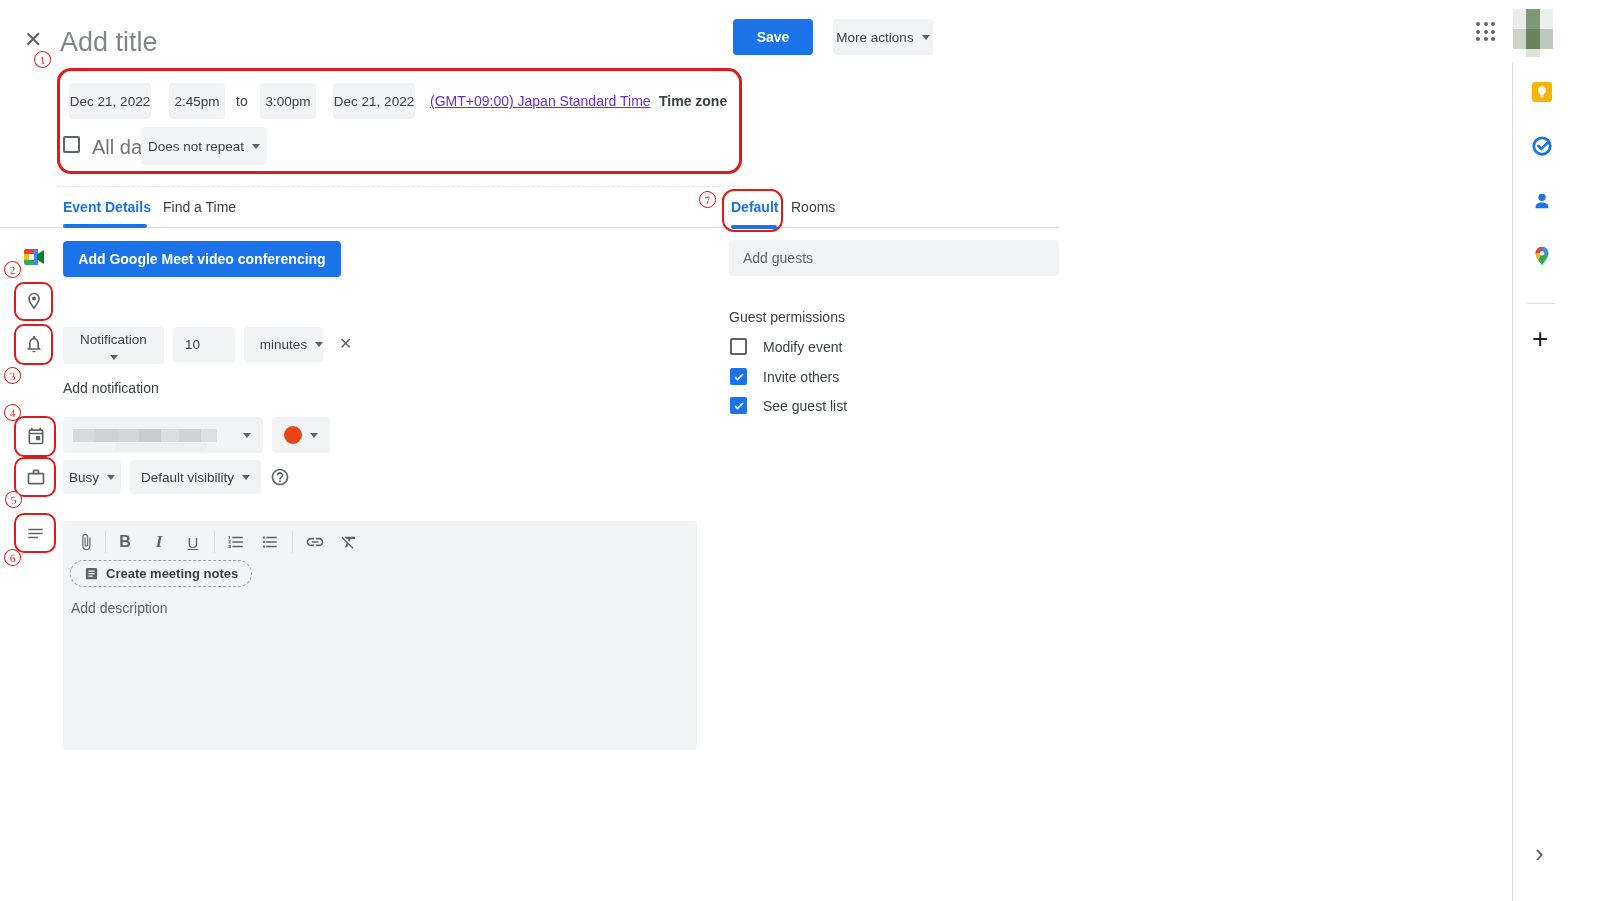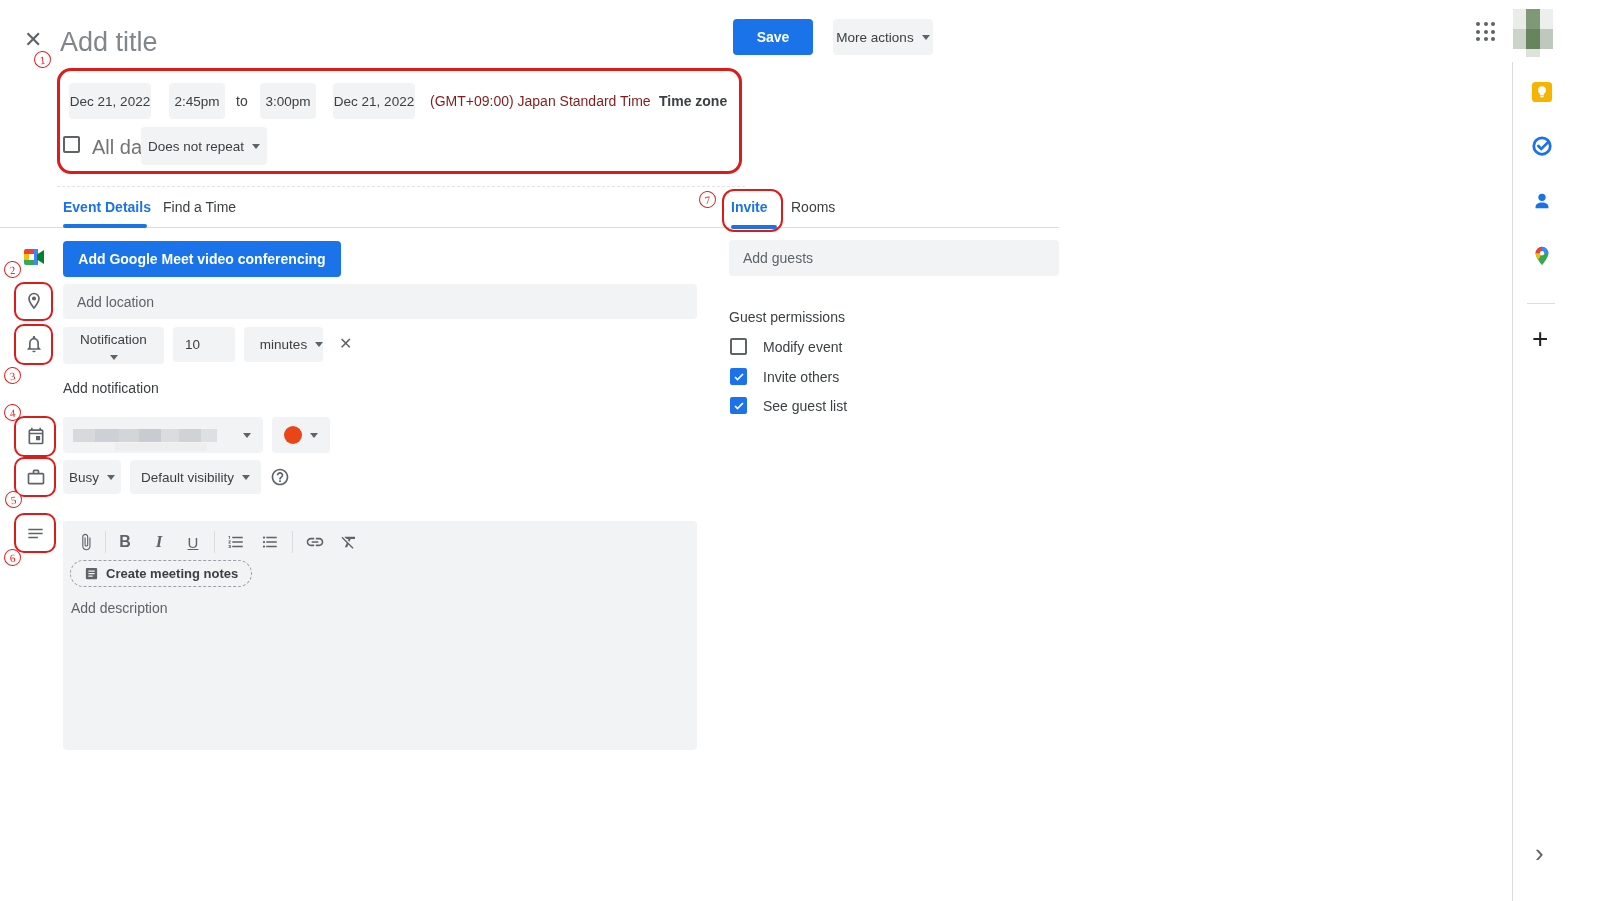--- a/index.html
+++ b/index.html
@@ -86,40 +86,40 @@
   <div class="abs chip" style="left:169px; top:83px; width:56px; height:36px;" data-name="start-time-button">
     <span data-name="start-time-label">2:45pm</span>
   </div>
   <div class="abs" style="left:236px; top:93px; font-size:14px; color:#3c4043;" data-name="to-label">to</div>
   <div class="abs chip" style="left:260px; top:83px; width:56px; height:36px;" data-name="end-time-button">
     <span data-name="end-time-label">3:00pm</span>
   </div>
   <div class="abs chip" style="left:333px; top:83px; width:82px; height:36px;" data-name="end-date-button">
     <span data-name="end-date-label">Dec 21, 2022</span>
   </div>
-  <div class="abs" style="left:430px; top:93px; font-size:14px; color:#7f1d1d;" data-name="timezone-label">(GMT+09:00) Japan Standard Time</div>
+  <div class="abs" style="left:430px; top:93px; font-size:14px; color:#6d28d9;text-decoration:underline;" data-name="timezone-label">(GMT+09:00) Japan Standard Time</div>
   <div class="abs" style="left:659px; top:93px; font-size:14px; color:#3c4043; font-weight:bold; cursor:pointer;" data-name="timezone-link">Time zone</div>
 
   <div class="abs cbx" style="left:63px; top:136px;" data-name="all-day-checkbox">
     
   </div>
   <div class="abs" style="left:92px; top:136px; font-size:20px; color:#737373;" data-name="all-day-label">All day</div>
   <div class="abs chip" style="left:141px; top:127px; width:126px; height:38px;" data-name="recurrence-dropdown">
     <span data-name="recurrence-label">Does not repeat</span>
     <span class="caret" data-name="chevron-down-icon"></span>
   </div>
 
   <div class="abs" style="left:57px; top:186px; width:688px; border-top:1px dashed #e4e4e4;" data-name="section-divider"></div>
 
   <div class="abs" style="left:0; top:227px; width:1059px; height:1px; background:#dadce0;" data-name="tabbar-divider"></div>
   <div class="abs tab active" style="left:63px; top:199px;" data-name="tab-event-details">Event Details</div>
   <div class="abs tab" style="left:163px; top:199px;" data-name="tab-find-a-time">Find a Time</div>
   <div class="abs" style="left:63px; top:224px; width:84px; height:4px; background:#1a73e8; border-radius:3px;" data-name="tab-indicator-event-details"></div>
 
-  <div class="abs tab active" style="left:731px; top:199px;" data-name="tab-guests">Invite</div>
+  <div class="abs tab active" style="left:731px; top:199px;" data-name="tab-guests">Default</div>
   <div class="abs tab" style="left:791px; top:199px;" data-name="tab-rooms">Rooms</div>
   <div class="abs" style="left:731px; top:225px; width:46px; height:4px; background:#1a73e8; border-radius:3px;" data-name="tab-indicator-guests"></div>
   <div class="abs redbox" style="left:722px; top:189px; width:61px; height:43px; border-radius:12px;" data-name="annotation-box-guests-tab"></div>
   <div class="abs ann" style="left:699px; top:191px;" data-name="annotation-7">7</div>
 
   <svg class="abs" style="left:24px; top:249px;" width="20" height="16" viewBox="0 0 20 16" data-name="google-meet-icon">
     <path d="M2 0h8v5H0V2a2 2 0 0 1 2-2z" fill="#EA4335"></path>
     <path d="M0 5h5v6H0z" fill="#FBBC04"></path>
     <path d="M0 11v3a2 2 0 0 0 2 2h8v-5z" fill="#34A853"></path>
     <path d="M10 0h4v16h-4z" fill="#4285F4"></path>
@@ -128,21 +128,20 @@
   <button class="abs" style="left:63px; top:241px; width:278px; height:36px; background:#1a73e8; color:#fff;
           border:none; border-radius:4px; font-size:14px; font-weight:bold; cursor:pointer;
           font-family:'Liberation Sans',sans-serif;" data-name="add-meet-button">Add Google Meet video conferencing</button>
   <div class="abs ann" style="left:4px; top:261px;" data-name="annotation-2">2</div>
 
   <div class="abs redbox" style="left:14px; top:282px; width:39px; height:39px;" data-name="annotation-box-location-icon">
     <svg style="margin:7px 0 0 8px;" width="20" height="20" viewBox="0 0 24 24" data-name="location-pin-icon">
       <path fill="#5f6368" d="M12 2a7 7 0 0 0-7 7c0 5.25 7 13 7 13s7-7.75 7-13a7 7 0 0 0-7-7zm0 2a5 5 0 0 1 5 5c0 2.88-2.88 7.19-5 9.88C9.92 16.21 7 11.85 7 9a5 5 0 0 1 5-5zm0 2.5A2.5 2.5 0 1 0 14.5 9 2.5 2.5 0 0 0 12 6.5z"></path>
     </svg>
   </div>
-  <input class="abs field" style="left: 63px; top: 284px; width: 634px; height: 35px;" data-name="location-input" placeholder="Add location">
 
   <div class="abs redbox" style="left:14px; top:324px; width:39px; height:41px;" data-name="annotation-box-notification-icon">
     <svg style="margin:8px 0 0 8px;" width="20" height="20" viewBox="0 0 24 24" data-name="bell-icon">
       <path fill="#5f6368" d="M12 22c1.1 0 2-.9 2-2h-4c0 1.1.9 2 2 2zm6-6v-5c0-3.07-1.63-5.64-4.5-6.32V4c0-.83-.67-1.5-1.5-1.5s-1.5.67-1.5 1.5v.68C7.64 5.36 6 7.92 6 11v5l-2 2v1h16v-1l-2-2zm-2 1H8v-6c0-2.48 1.51-4.5 4-4.5s4 2.02 4 4.5v6z"></path>
     </svg>
   </div>
   <div class="abs chip" style="left:63px; top:327px; width:101px; height:37px;flex-direction:column;" data-name="notification-type-dropdown">
     <span data-name="notification-type-label">Notification</span>
     <span class="caret" data-name="chevron-down-icon"></span>
   </div>

